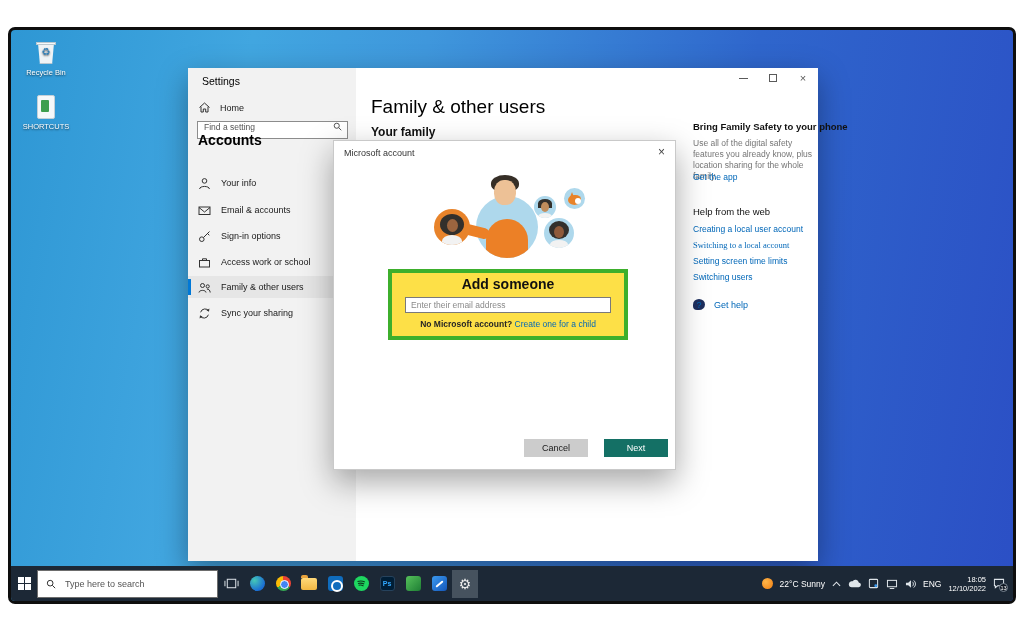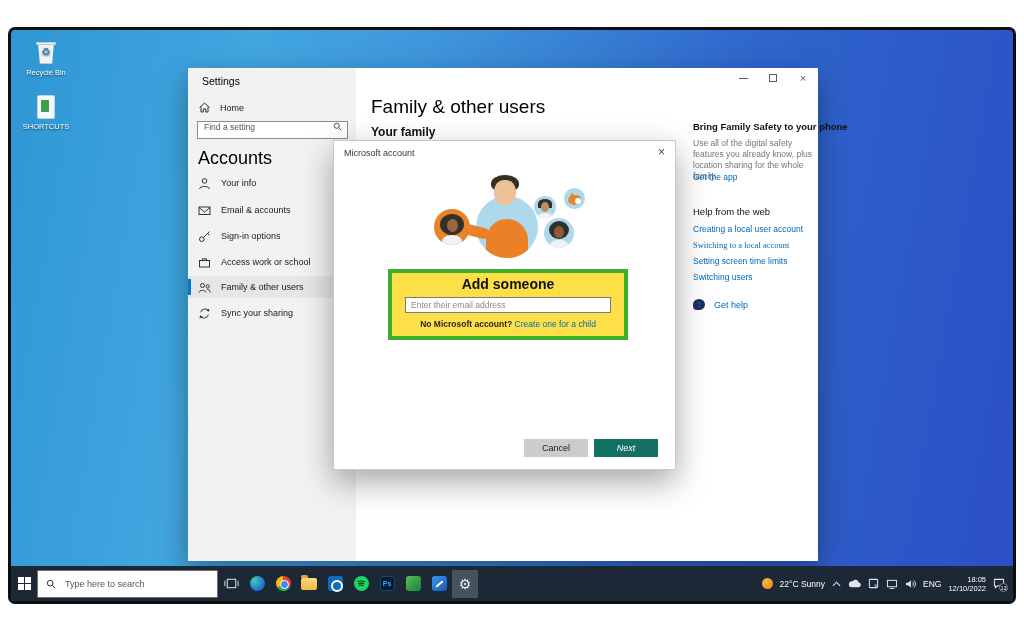--- a/index.html
+++ b/index.html
@@ -35,21 +35,21 @@
   .ctl-close{font-size:11px;line-height:1;}
 
   .sw-home{position:absolute;left:10px;top:33px;display:flex;align-items:center;gap:9px;
     font-size:9px;color:#191919;z-index:2;}
   .sw-search{position:absolute;left:9px;top:53px;width:151px;height:18px;background:#fff;
     border:1px solid #8c8c8c;display:flex;align-items:flex-start;z-index:2;}
   .sw-search input{border:0;outline:none;flex:1;font-size:8.5px;padding:0 0 0 6px;color:#333;
     font-family:inherit;background:transparent;min-width:0;}
   .sw-search input::placeholder{color:#555;}
   .sw-search svg{margin-right:5px;}
-  .sw-section{position:absolute;left:10px;top:80px;font-size:18px;font-weight:normal;color:#000;z-index:2;}
+  .sw-section{position:absolute;left:10px;top:64px;font-size:14px;font-weight:bold;color:#000;z-index:2;}
   .nav-item{position:absolute;left:0;width:168px;height:22px;display:flex;align-items:center;
     gap:10px;padding-left:10px;font-size:9px;color:#191919;z-index:2;cursor:default;}
   .nav-item .accent{display:none;}
   .nav-item.selected{background:#e6e6e6;}
   .nav-item.selected .accent{display:block;position:absolute;left:0;top:3px;width:3px;height:16px;background:#0078d7;}
   .nav-icon{width:13px;height:13px;flex:0 0 13px;}
 
   .sw-page-title{position:absolute;left:183px;top:28px;font-size:19px;font-weight:400;color:#000;}
   .sw-subtitle{position:absolute;left:183px;top:57px;font-size:12px;font-weight:700;color:#111;}
 
@@ -110,21 +110,21 @@
   .hl-input{display:block;margin:5px auto 0;width:206px;height:16px;border:1px solid #7a7a7a;
     font-size:8.5px;padding:0 5px;font-family:inherit;color:#333;}
   .hl-input::placeholder{color:#8a8a8a;}
   .hl-line{margin-top:6px;text-align:center;font-size:8.5px;}
   .hl-line .bold{font-weight:700;color:#262626;}
   .hl-line .lnk{color:#0067b8;cursor:pointer;}
 
   .dlg-btn{position:absolute;top:298px;width:64px;height:18px;font-size:9px;display:flex;
     align-items:center;justify-content:center;cursor:pointer;}
   .btn-cancel{left:190px;background:#cccccc;color:#1a1a1a;}
-  .btn-next{left:260px;background:#147065;color:#ffffff;font-style:italic;}
+  .btn-next{left:270px;background:#147065;color:#ffffff;}
 
   
   .taskbar{position:absolute;left:0;right:0;bottom:0;height:35px;background:#1c2836;
     display:flex;align-items:center;z-index:20;}
   .tb-start{width:26px;height:28px;display:flex;align-items:center;justify-content:center;cursor:pointer;}
   .tb-search{width:181px;height:28px;background:#fff;border:1px solid #6d6d6d;display:flex;
     align-items:center;gap:7px;padding-left:8px;}
   .tb-search input{border:0;outline:none;font-size:9px;color:#444;flex:1;font-family:inherit;min-width:0;}
   .tb-search input::placeholder{color:#555;}
   .tb-slot{width:26px;height:28px;display:flex;align-items:center;justify-content:center;cursor:pointer;position:relative;}

